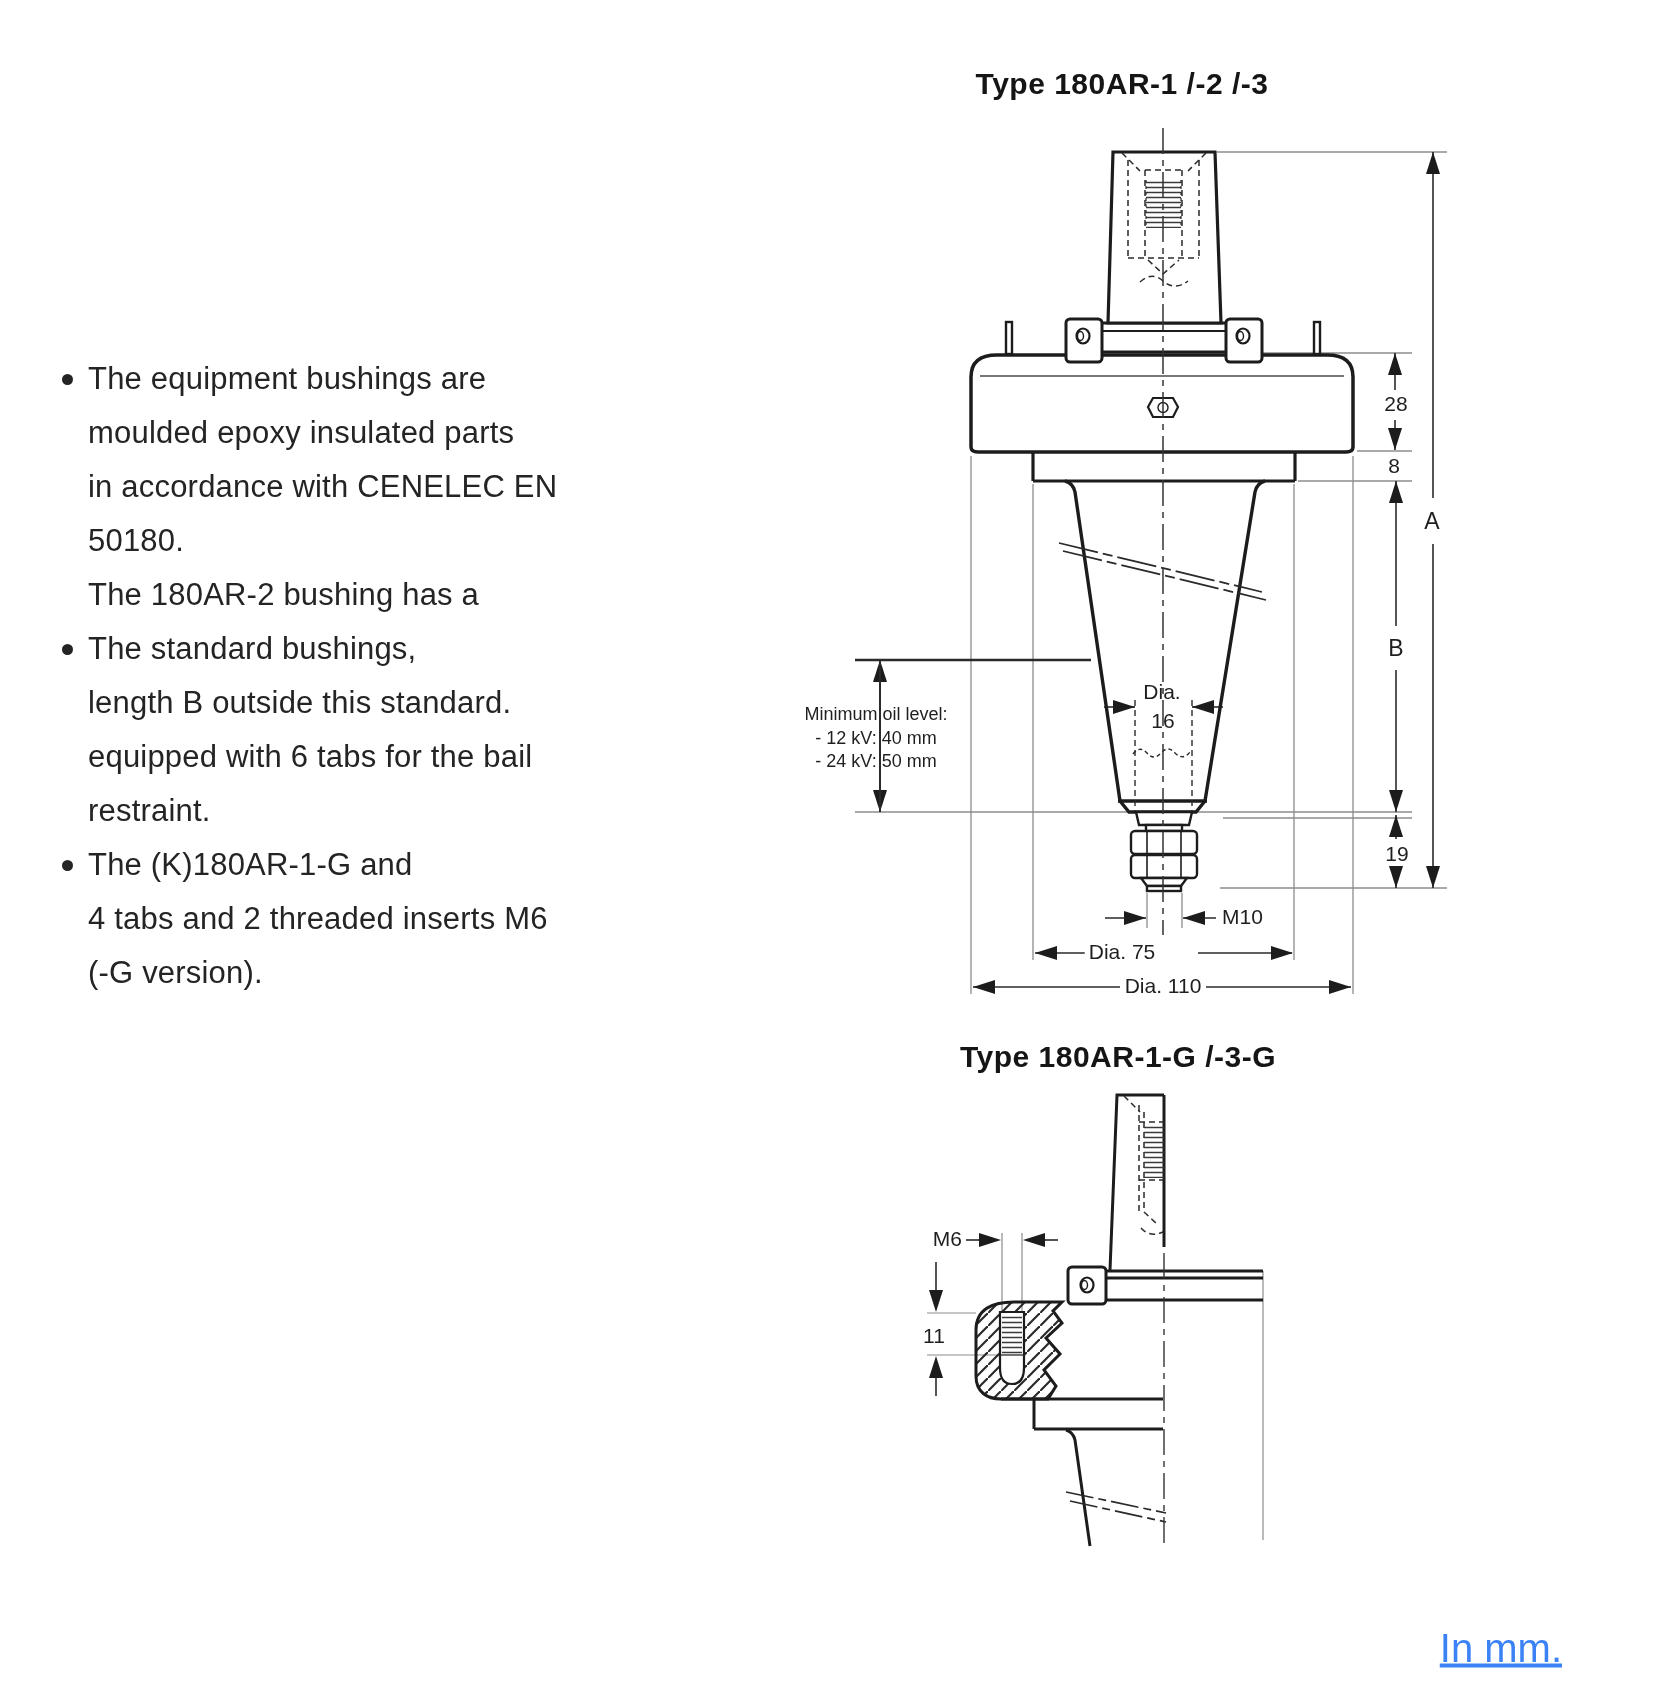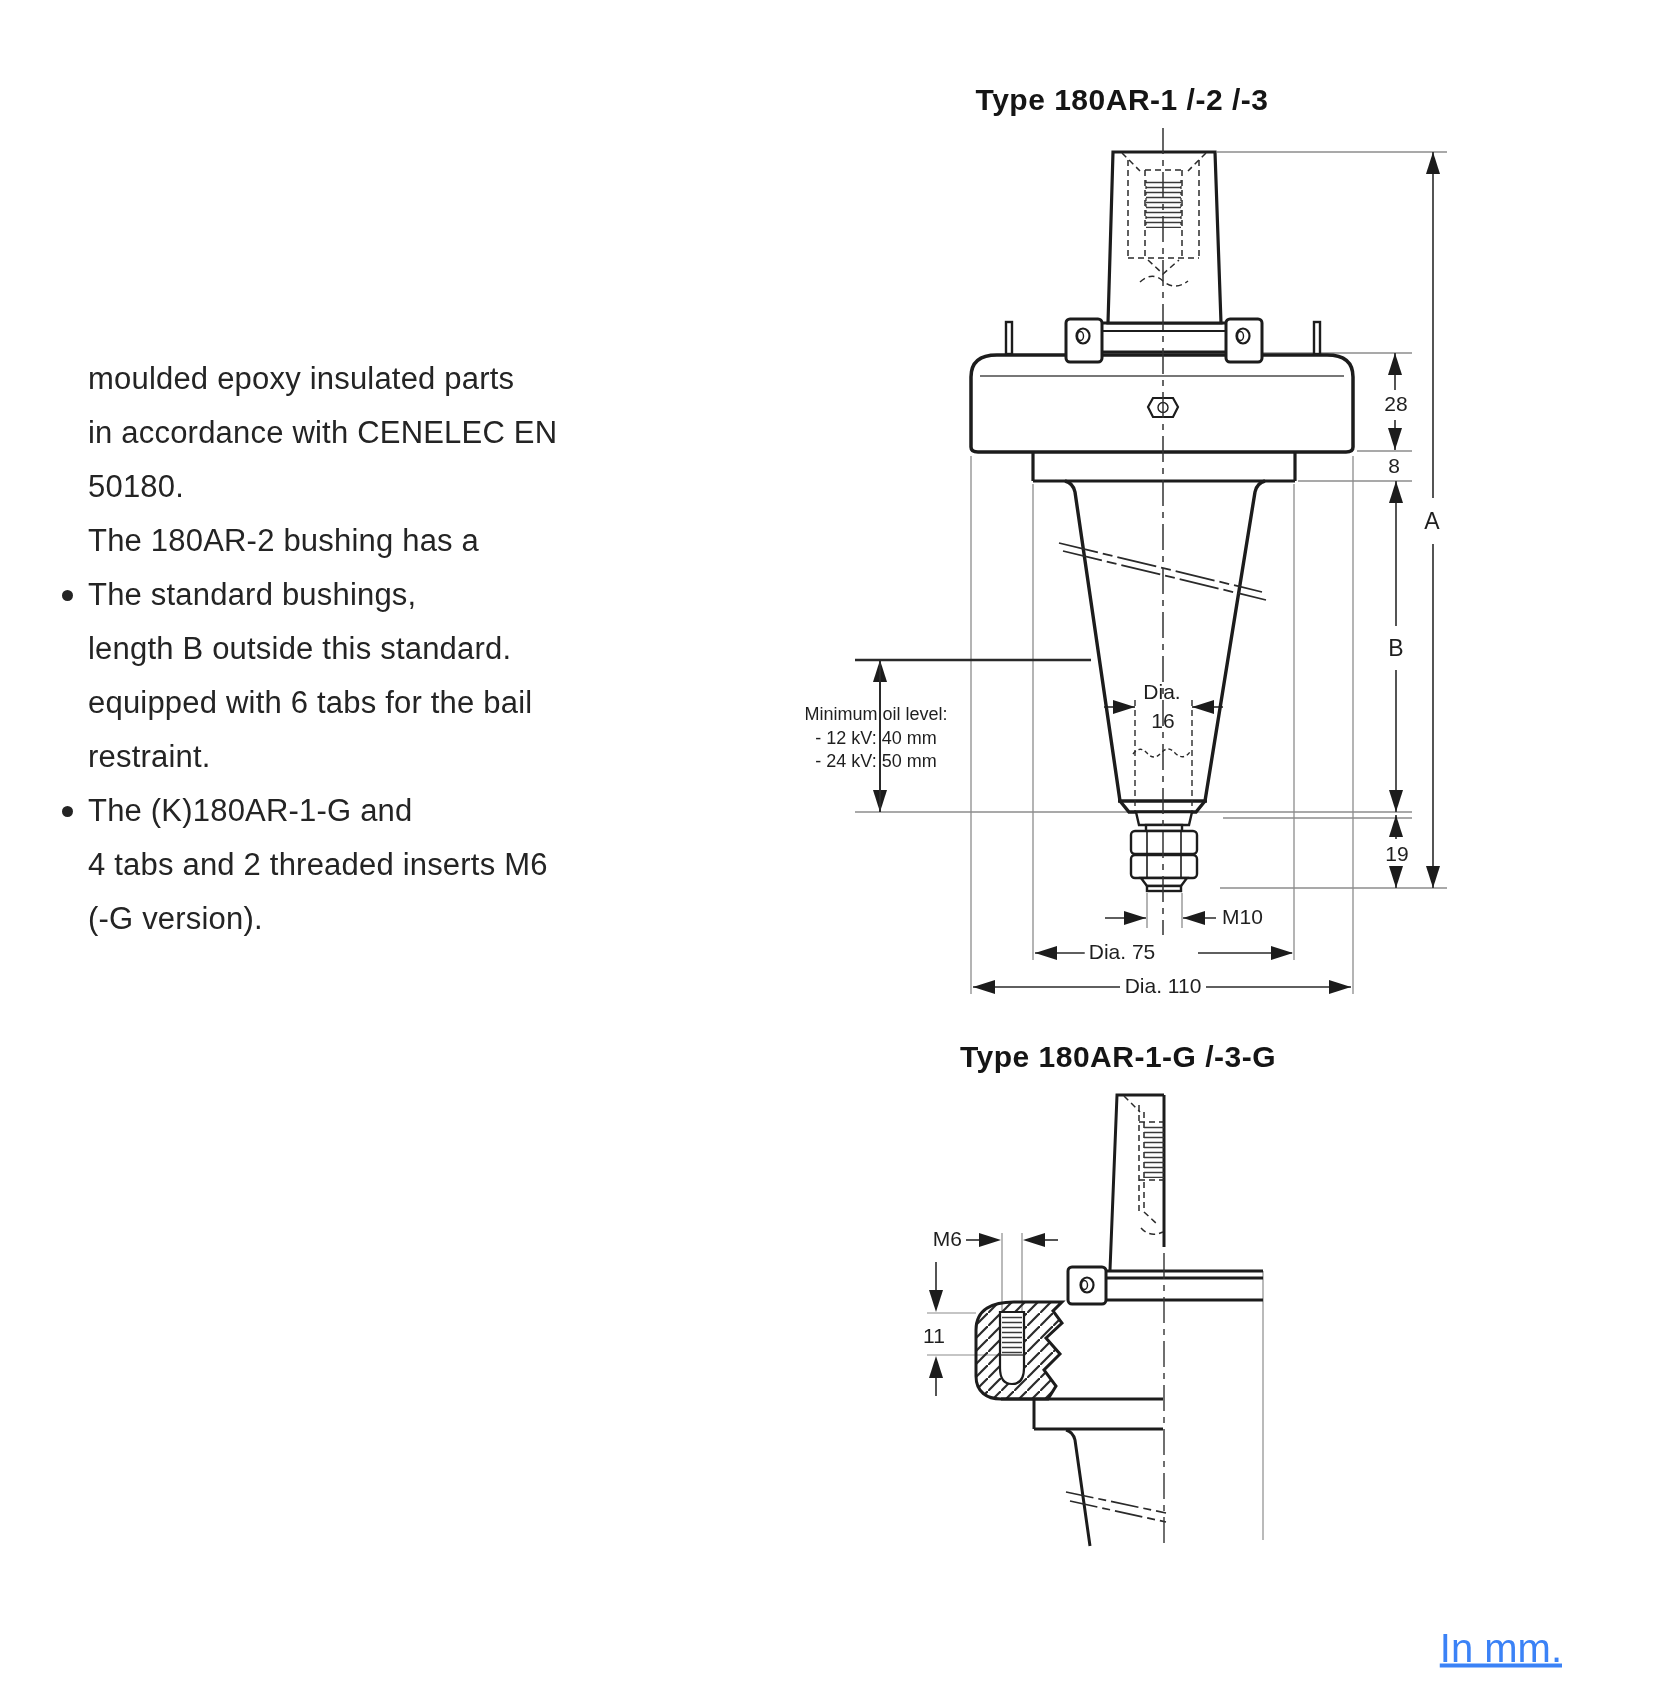--- a/index.html
+++ b/index.html
@@ -246,23 +246,24 @@
         <path d="M1139,1180 H1164"></path>
         <path d="M1144,1212 L1157,1224"></path>
         <path d="M1141,1228 Q1150,1238 1163,1232"></path>
       </g>
       <rect x="1144" y="1125" width="20" height="53" fill="url(#threadH)" stroke="none"></rect>
 
       <path d="M1164,1253 V1548" stroke="#333" stroke-width="1.4" fill="none" stroke-dasharray="26 6 6 6"></path>
     </g>
   </svg>
 
-  <div class="lbl ctr dtitle" style="left:1122px;top:100px">Type 180AR-1 /-2 /-3</div>
+  <div class="lbl ctr dtitle" style="left:1122px;top:84px">Type 180AR-1 /-2 /-3</div>
 
   <div id="textcol">
+    <div class="tl hasb"><span class="blt"></span><span>The equipment bushings are</span></div>
     <div class="tl"><span>moulded epoxy insulated parts</span></div>
     <div class="tl"><span>in accordance with CENELEC EN</span></div>
     <div class="tl"><span>50180.</span></div>
     <div class="tl"><span>The 180AR-2 bushing has a</span></div>
     <div class="tl hasb"><span class="blt"></span><span>The standard bushings,</span></div>
     <div class="tl"><span>length B outside this standard.</span></div>
     <div class="tl"><span>equipped with 6 tabs for the bail</span></div>
     <div class="tl"><span>restraint.</span></div>
     <div class="tl hasb"><span class="blt"></span><span>The (K)180AR-1-G and</span></div>
     <div class="tl"><span>4 tabs and 2 threaded inserts M6</span></div>

